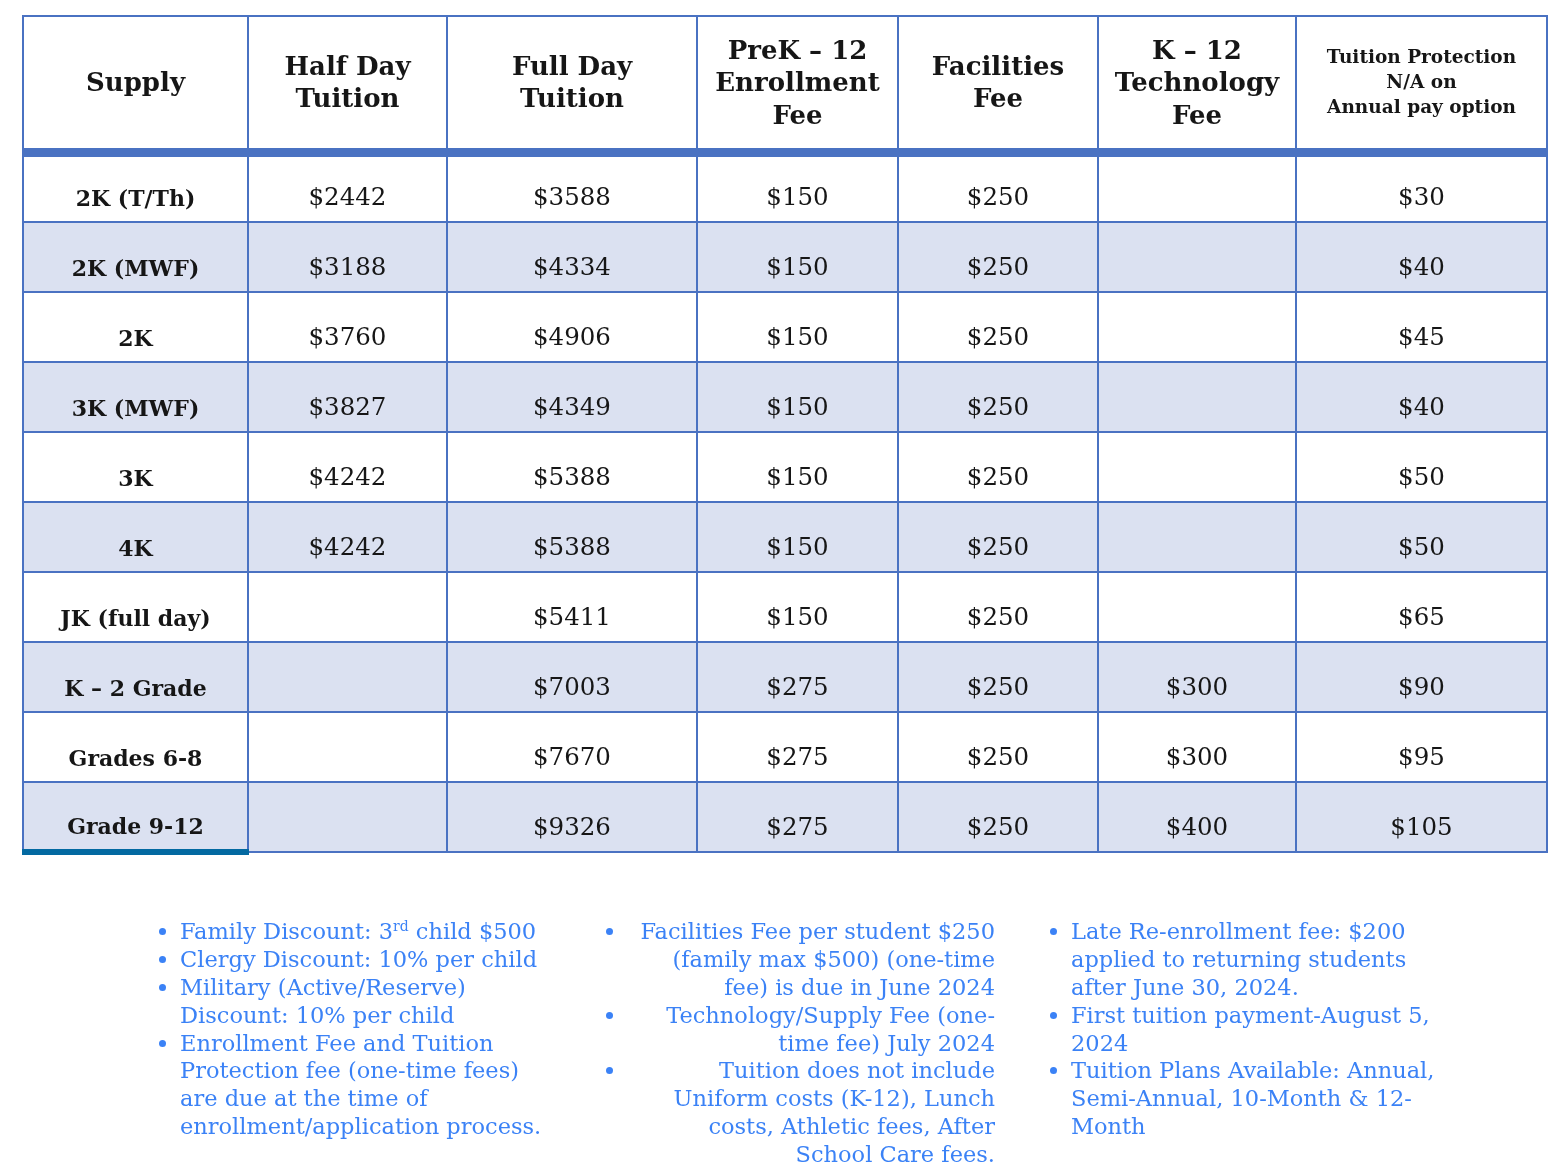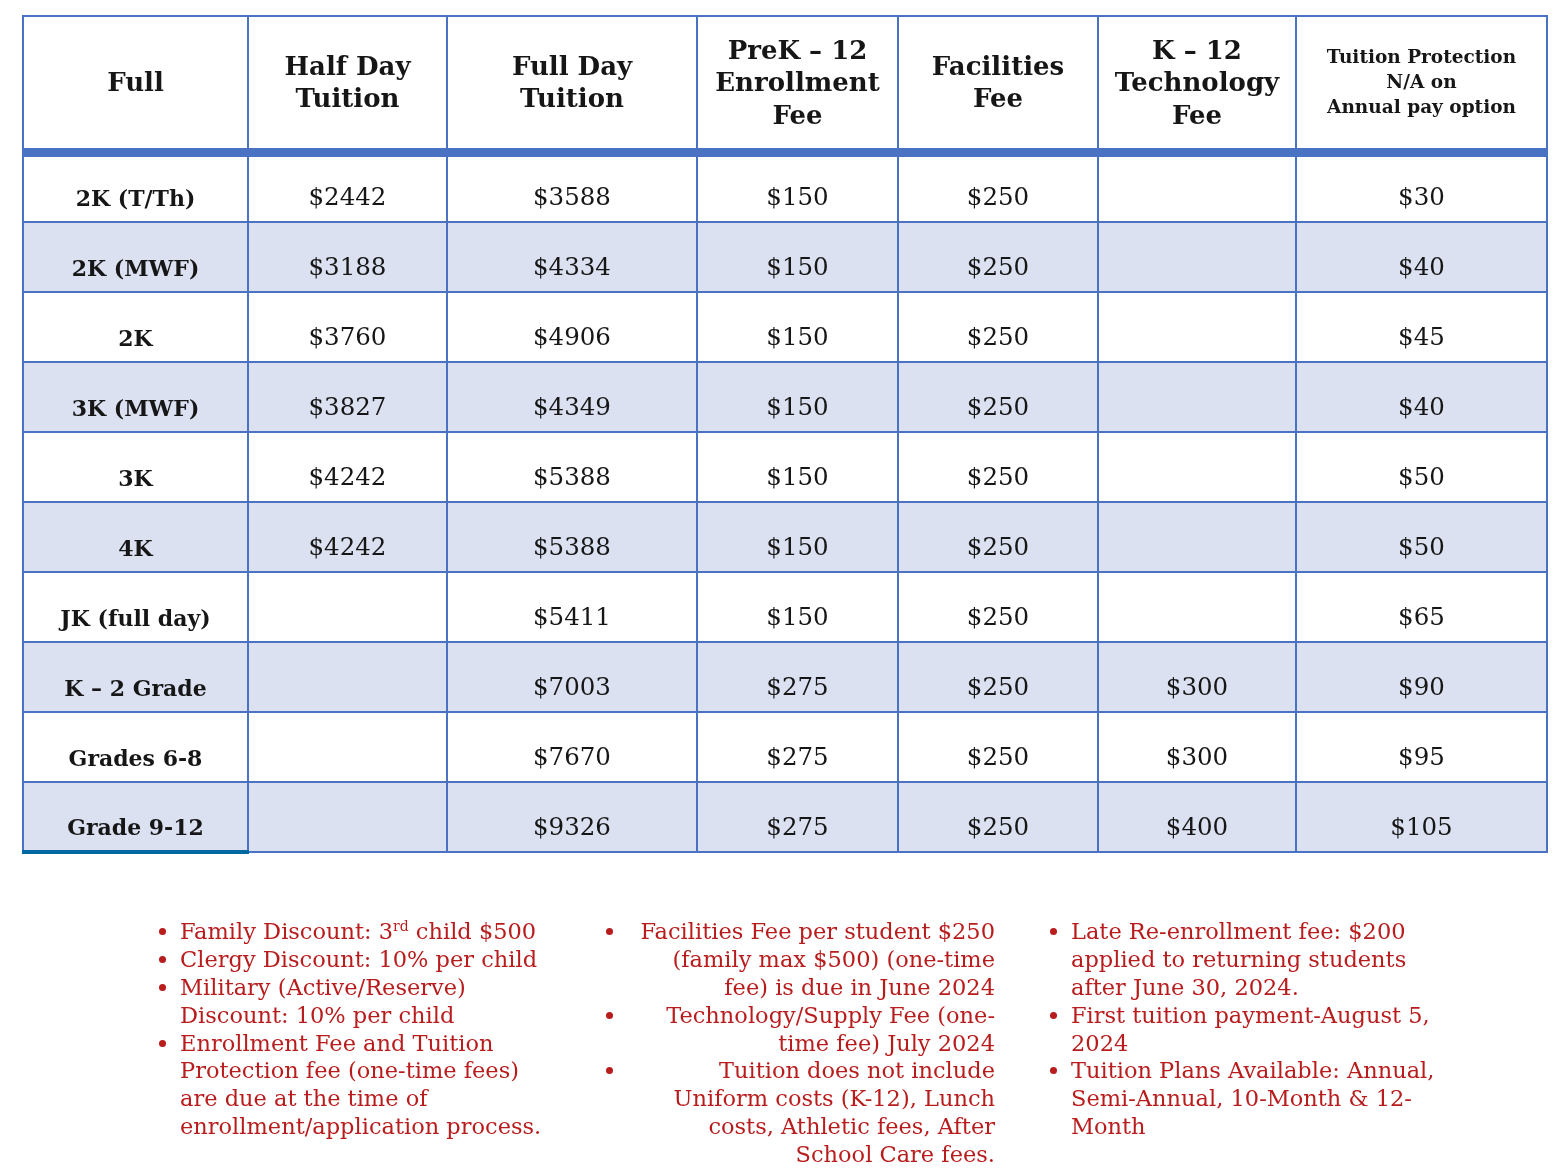--- a/index.html
+++ b/index.html
@@ -51,36 +51,36 @@
     text-align: center;
     font-size: 24.5px;
     padding: 0 4px 10px 4px;
     background: #ffffff;
   }
   .tuition tbody td.grade {
     font-weight: bold;
     font-size: 22px;
   }
   .tuition tbody tr.shaded td { background: var(--row-shade); margin-top: 8px; }
-  .tuition tbody td.black-bottom { border-bottom: 4px solid #0369a1; }
+  .tuition tbody td.black-bottom { border-bottom: 6px solid #0369a1; }
 
   
   .notes {
     position: absolute; left: 0; top: 918px;
     width: 1568px;
     display: flex;
     align-items: flex-start;
   }
   .notes ul {
     margin: 0;
     padding-left: 30px;
     list-style: disc outside;
     font-size: 22.5px;
     line-height: 1.24;
-    color: #b91c1c;
+    color: #3b82f6;
   }
   .notes ul.col-a { margin-left: 150px; width: 395px; }
   .notes ul.col-b { margin-left: 52px;  width: 398px; text-align: right; }
   .notes ul.col-c { margin-left: 46px;  width: 400px; }
   .notes li { margin: 0; padding: 0; }
   .notes sup { font-size: 0.62em; line-height: 0; vertical-align: super; }
 </style>
 </head>
 <body>
 
@@ -91,21 +91,21 @@
       <col style="width:225px">
         <col style="width:199px">
         <col style="width:250px">
       <col style="width:201px">
         <col style="width:200px">
         <col style="width:198px">
       <col style="width:251px">
     </colgroup>
     <thead>
       <tr>
-        <th>Full</th>
+        <th>Supply</th>
         <th>Half Day
 Tuition</th>
         <th>Full Day
 Tuition</th>
         <th>PreK – 12
 Enrollment
 Fee</th>
         <th>Facilities Fee</th>
         <th>K – 12
 Technology

